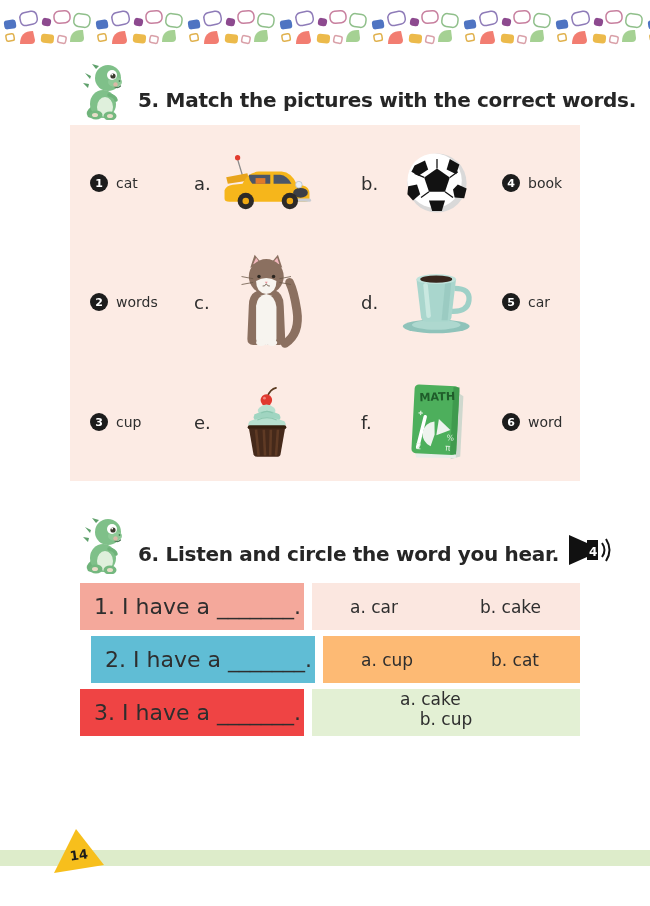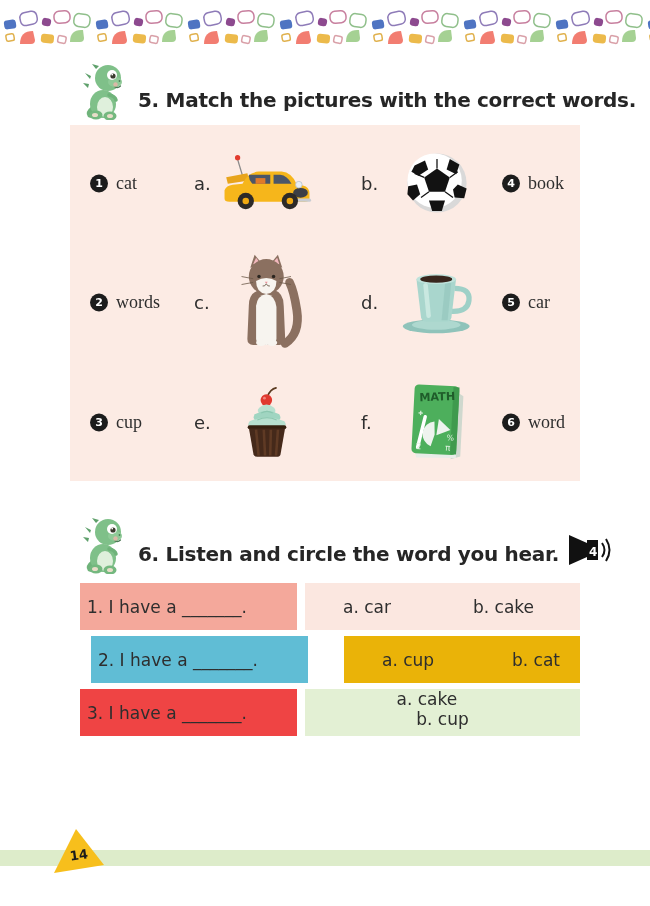--- a/index.html
+++ b/index.html
@@ -33,36 +33,36 @@
   .match-row.r3{height:118px;}
   .vcenter{position:absolute;top:50%;transform:translateY(-50%);}
   .num-word{display:flex;align-items:center;gap:8px;}
   .num-word.left{left:20px;}
   .num-word.right{left:432px;}
   .nbullet{
     width:18px;height:18px;border-radius:50%;background:#1c1c1c;color:#fff;
     font-size:11px;font-weight:700;display:flex;align-items:center;justify-content:center;
     flex:0 0 auto;
   }
-  .word{font-size:18px;font-family:Liberation Serif, serif;}
+  .word{font-size:14px;}
   .letter{font-size:18px;}
   .letter.l1{left:124px;}
   .letter.l2{left:291px;}
   .img-wrap{position:absolute;top:50%;transform:translate(-50%,-50%);display:flex;align-items:center;justify-content:center;}
   .img-wrap.p1{left:197px;}
   .img-wrap.p2{left:367px;}
 
   
   #audio-table{left:80px;top:583px;width:500px;}
   .t6row{display:flex;gap:8px;margin-bottom:6px;height:47px;}
-  .t6left{width:210px;flex:0 0 auto;display:flex;align-items:center;padding-left:7px;font-size:17px;}
+  .t6left{width:210px;flex:0 0 auto;display:flex;align-items:center;padding-left:14px;font-size:22px;}
   .t6right{flex:1;display:flex;align-items:center;font-size:17px;}
   .opt-a{margin-left:38px;width:130px;flex:0 0 auto;}
   .t6row.q1 .t6left{background:#f4a89b;} .t6row.q1 .t6right{background:#fbe7e0;}
-  .t6row.q2 .t6left{background:#60bdd5;margin-left:11px;} .t6row.q2 .t6right{background:#eab308;margin-left:28px;}
+  .t6row.q2 .t6left{background:#60bdd5;margin-left:11px;} .t6row.q2 .t6right{background:#fdba74;}
   .t6row.q3 .t6left{background:#ef4444;} .t6row.q3 .t6right{background:#e3f0d4;flex-direction:column;}
 
   
   #footer-band{left:0;top:850px;width:650px;height:16px;background:#ddecca;}
   #page-triangle{left:46px;top:826px;}
 </style>
 </head>
 <body>
 
 <svg id="confetti" class="abs" width="650" height="42" aria-hidden="true">

